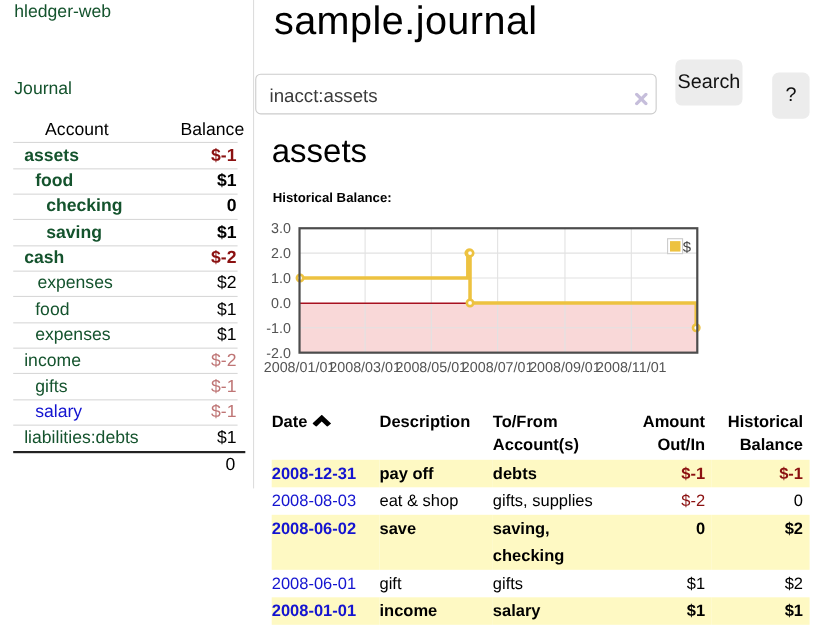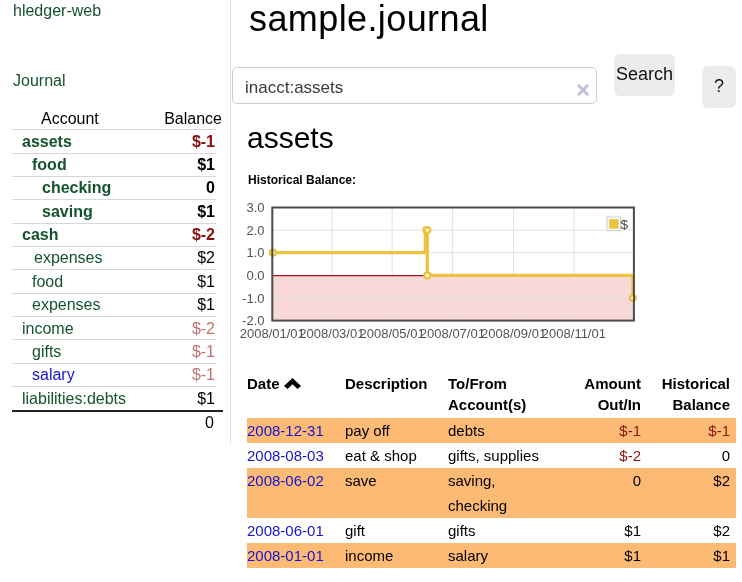--- a/index.html
+++ b/index.html
@@ -34,21 +34,21 @@
 #btnhelp { left:702px; top:66px; width:34px; height:42px; line-height:40px; }
 #h2 { position:absolute; left:247px; top:121px; font-size:30px; font-weight:normal; }
 #hblabel { position:absolute; left:248px; top:172.5px; font-size:12px; font-weight:bold; }
 
 
 #regtable { position:absolute; left:247px; top:374px; width:489px; border-collapse:collapse; table-layout:fixed; font-size:15px; }
 #regtable th { font-weight:bold; text-align:left; vertical-align:top; padding:0; line-height:20.5px; }
 #regtable th.r, #regtable td.r { text-align:right; padding-right:6px; }
 #regtable td { padding:0; vertical-align:top; line-height:25px; }
 #regtable td.wrap { line-height:25px; }
-#regtable tr.g { background:#fdba74; }
+#regtable tr.g { background:#fef9c3;font-weight:bold; }
 .c1 { width:98px; } .c2 { width:103px; } .c3 { width:112px; } .c4 { width:87px; } .c5 { width:89px; }
 </style>
 </head>
 <body>
 <div id="page">
 
   <div id="sidebar">
     <a id="appname" class="plink" href="#">hledger-web</a>
     <a id="journallink" class="plink" href="#">Journal</a>
     <div id="acctable">

